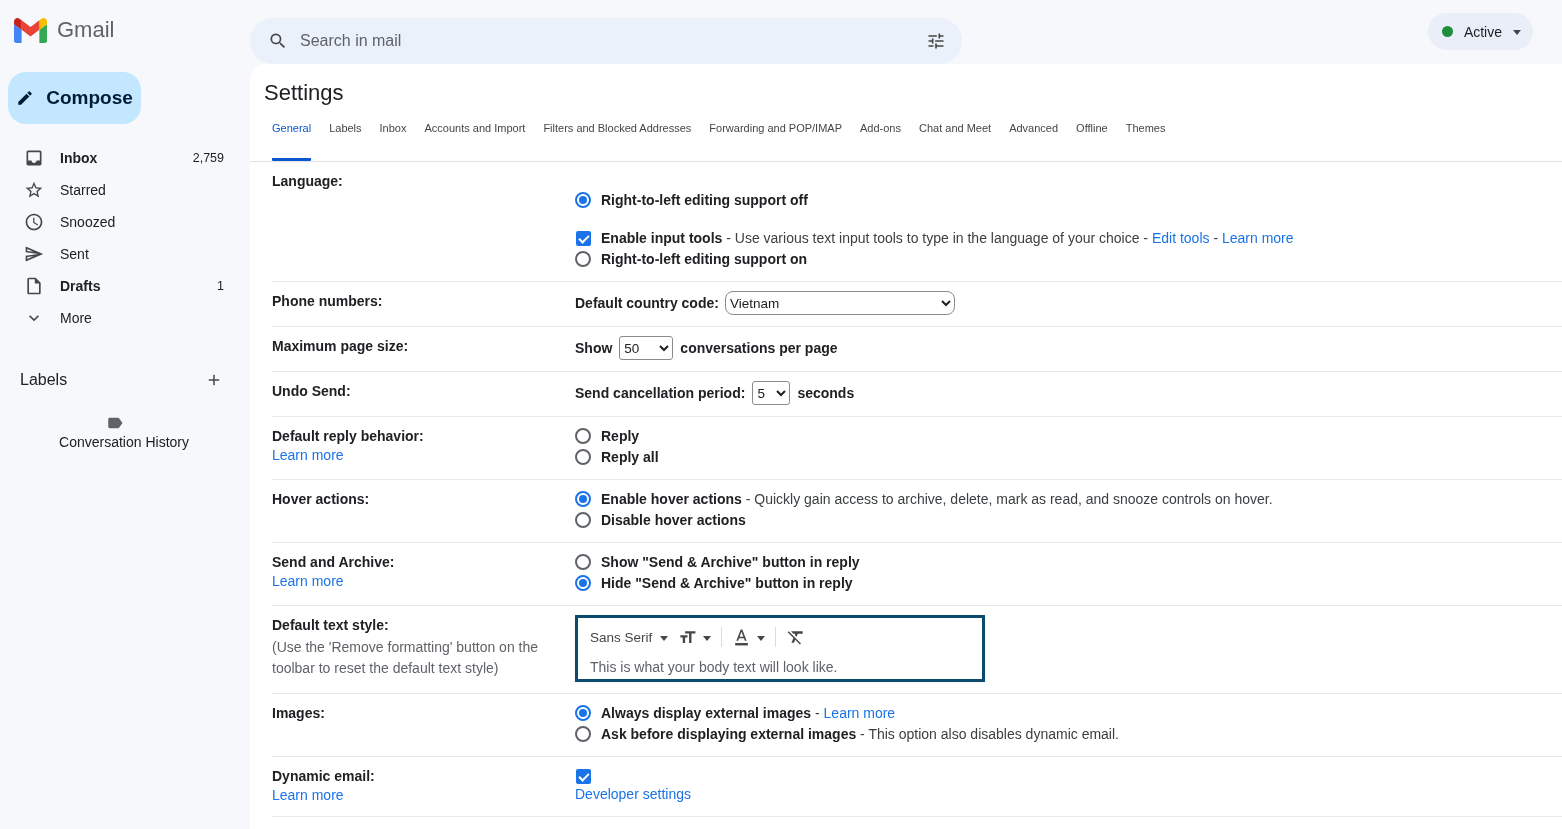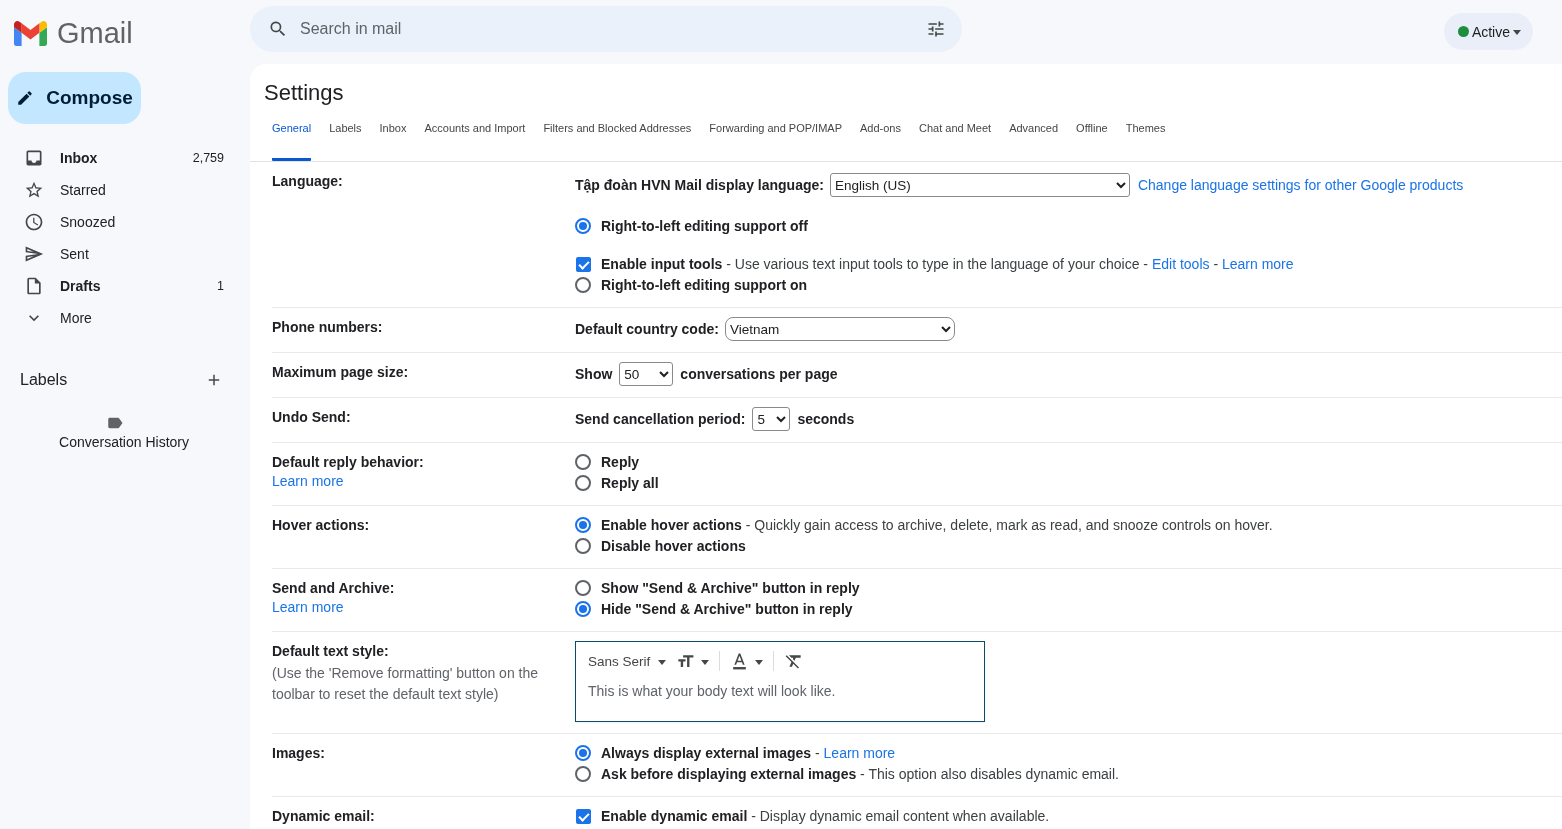--- a/index.html
+++ b/index.html
@@ -7,29 +7,29 @@
   body {
     width:1562px; height:829px; overflow:hidden;
     background:#f6f8fc; color:#202124;
     font-family:"Liberation Sans", sans-serif; font-size:14px;
   }
   svg { display:block; }
 
   
   .header { position:absolute; left:0; top:0; width:1562px; height:64px; }
   .logo { position:absolute; left:14px; top:17px; display:flex; align-items:center; gap:10px; cursor:pointer; }
-  .logo-text { font-size:29px; color:#5f6368; }
-  .searchbar { position:absolute; left:250px; top:6px; width:712px; height:46px;
+  .logo-text { font-size:22px; color:#5f6368; }
+  .searchbar { position:absolute; left:250px; top:18px; width:712px; height:46px;
     background:#eaf1fb; border-radius:23px; display:flex; align-items:center; padding:0 6px 0 8px; }
   .icon-btn { width:40px; height:40px; border-radius:50%; display:flex; align-items:center; justify-content:center; cursor:pointer; flex:none; }
   .searchbar input { flex:1; border:0; outline:0; background:transparent; font-size:16px; color:#202124;
     font-family:"Liberation Sans", sans-serif; }
   .searchbar input::placeholder { color:#5f6368; }
   .status-chip { position:absolute; right:29px; top:13px; height:37px; padding:0 12px 0 14px;
-    background:#e9eef8; border-radius:19px; display:flex; align-items:center; gap:3px; cursor:pointer; }
+    background:#e9eef8; border-radius:19px; display:flex; align-items:center; gap:11px; cursor:pointer; }
   .green-dot { width:11px; height:11px; border-radius:50%; background:#1e8e3e; }
   .chev { width:0; height:0; border-left:4px solid transparent; border-right:4px solid transparent; border-top:5px solid #444746; margin-top:2px; }
 
   
   .sidebar { position:absolute; left:0; top:64px; width:250px; bottom:0; }
   .compose { margin:8px 0 0 8px; width:133px; height:52px; background:#c2e7ff; border-radius:18px;
     display:flex; align-items:center; justify-content:center; gap:12px; cursor:pointer; }
   .compose-label { font-weight:bold; font-size:19px; color:#001d35; }
   .nav { margin-top:18px; }
   .nav-item { height:32px; display:flex; align-items:center; padding:0 26px 0 24px;
@@ -73,22 +73,22 @@
   .cbx { width:15px; height:15px; flex:none; margin:3px 10px 0 1px; border-radius:2px; background:#1a73e8;
     display:flex; align-items:center; justify-content:center; cursor:pointer; }
   .cbx::after { content:""; width:4px; height:8px; border:solid #fff; border-width:0 2px 2px 0;
     transform:rotate(45deg); margin-bottom:2px; }
   .radio { width:16px; height:16px; flex:none; margin:2px 10px 0 0; border-radius:50%;
     border:2px solid #5f6368; position:relative; cursor:pointer; background:#fff; }
   .radio.sel { border-color:#1a73e8; }
   .radio.sel::after { content:""; position:absolute; inset:2px; border-radius:50%; background:#1a73e8; }
 
   
-  .ts-box { width:410px; border:1px solid #0c4a6e; box-shadow:0 1px 2px rgba(0,0,0,.06);
-    padding:9px 12px 22px; background:#fff; }
+  .ts-box { width:410px; border:3px solid #0c4a6e; box-shadow:0 1px 2px rgba(0,0,0,.06);
+    padding:9px 12px 4px; background:#fff; }
   .ts-toolbar { display:flex; align-items:center; gap:10px; color:#444746; }
   .ts-font { font-size:13.5px; color:#444746; margin-right:2px; cursor:pointer; }
   .vsep { width:1px; height:20px; background:#dadce0; }
   .fmt-btn { display:flex; align-items:center; gap:6px; cursor:pointer; }
   .ts-preview { margin-top:12px; color:#5f6368; font-size:14px; }
 </style>
 </head>
 <body>
 
 <div class="header">
@@ -222,27 +222,20 @@
     <span class="tab">Advanced</span>
     <span class="tab">Offline</span>
     <span class="tab">Themes</span>
   </div>
 
   <div class="row">
     <div class="row-label">
       <div class="rl-title">Language:</div>
     </div>
     <div class="row-body">
-      <div class="line" style="margin-top:2px;">
-        <span class="b">Tập đoàn HVN Mail display language:</span>
-        <select class="sel-lang">
-          <option>English (US)</option>
-        </select>
-        <a class="lnk">Change language settings for other Google products</a>
-      </div>
       <div class="opt-line" style="margin-top:19px;">
         <span class="radio sel"></span>
         <span class="b">Right-to-left editing support off</span>
       </div>
       <div class="opt-line" style="margin-top:17px;">
         <span class="cbx"></span>
         <span><span class="b">Enable input tools</span><span class="desc"> - Use various text input tools to type in the language of your choice - </span><a class="lnk">Edit tools</a><span class="desc"> - </span><a class="lnk">Learn more</a></span>
       </div>
       <div class="opt-line">
         <span class="radio"></span>
@@ -406,20 +399,19 @@
   </div>
 
   <div class="row">
     <div class="row-label">
       <div class="rl-title">Dynamic email:</div>
       <div><a class="lnk">Learn more</a></div>
     </div>
     <div class="row-body">
       <div class="opt-line">
         <span class="cbx"></span>
-        <span><span class="b">Enable dynamic email</span><span class="desc"> - Display dynamic email content when available.</span></span>
       </div>
       <div class="line">
           <a class="lnk">Developer settings</a>
         </div>
     </div>
   </div>
 </div>
 
 </body></html>

